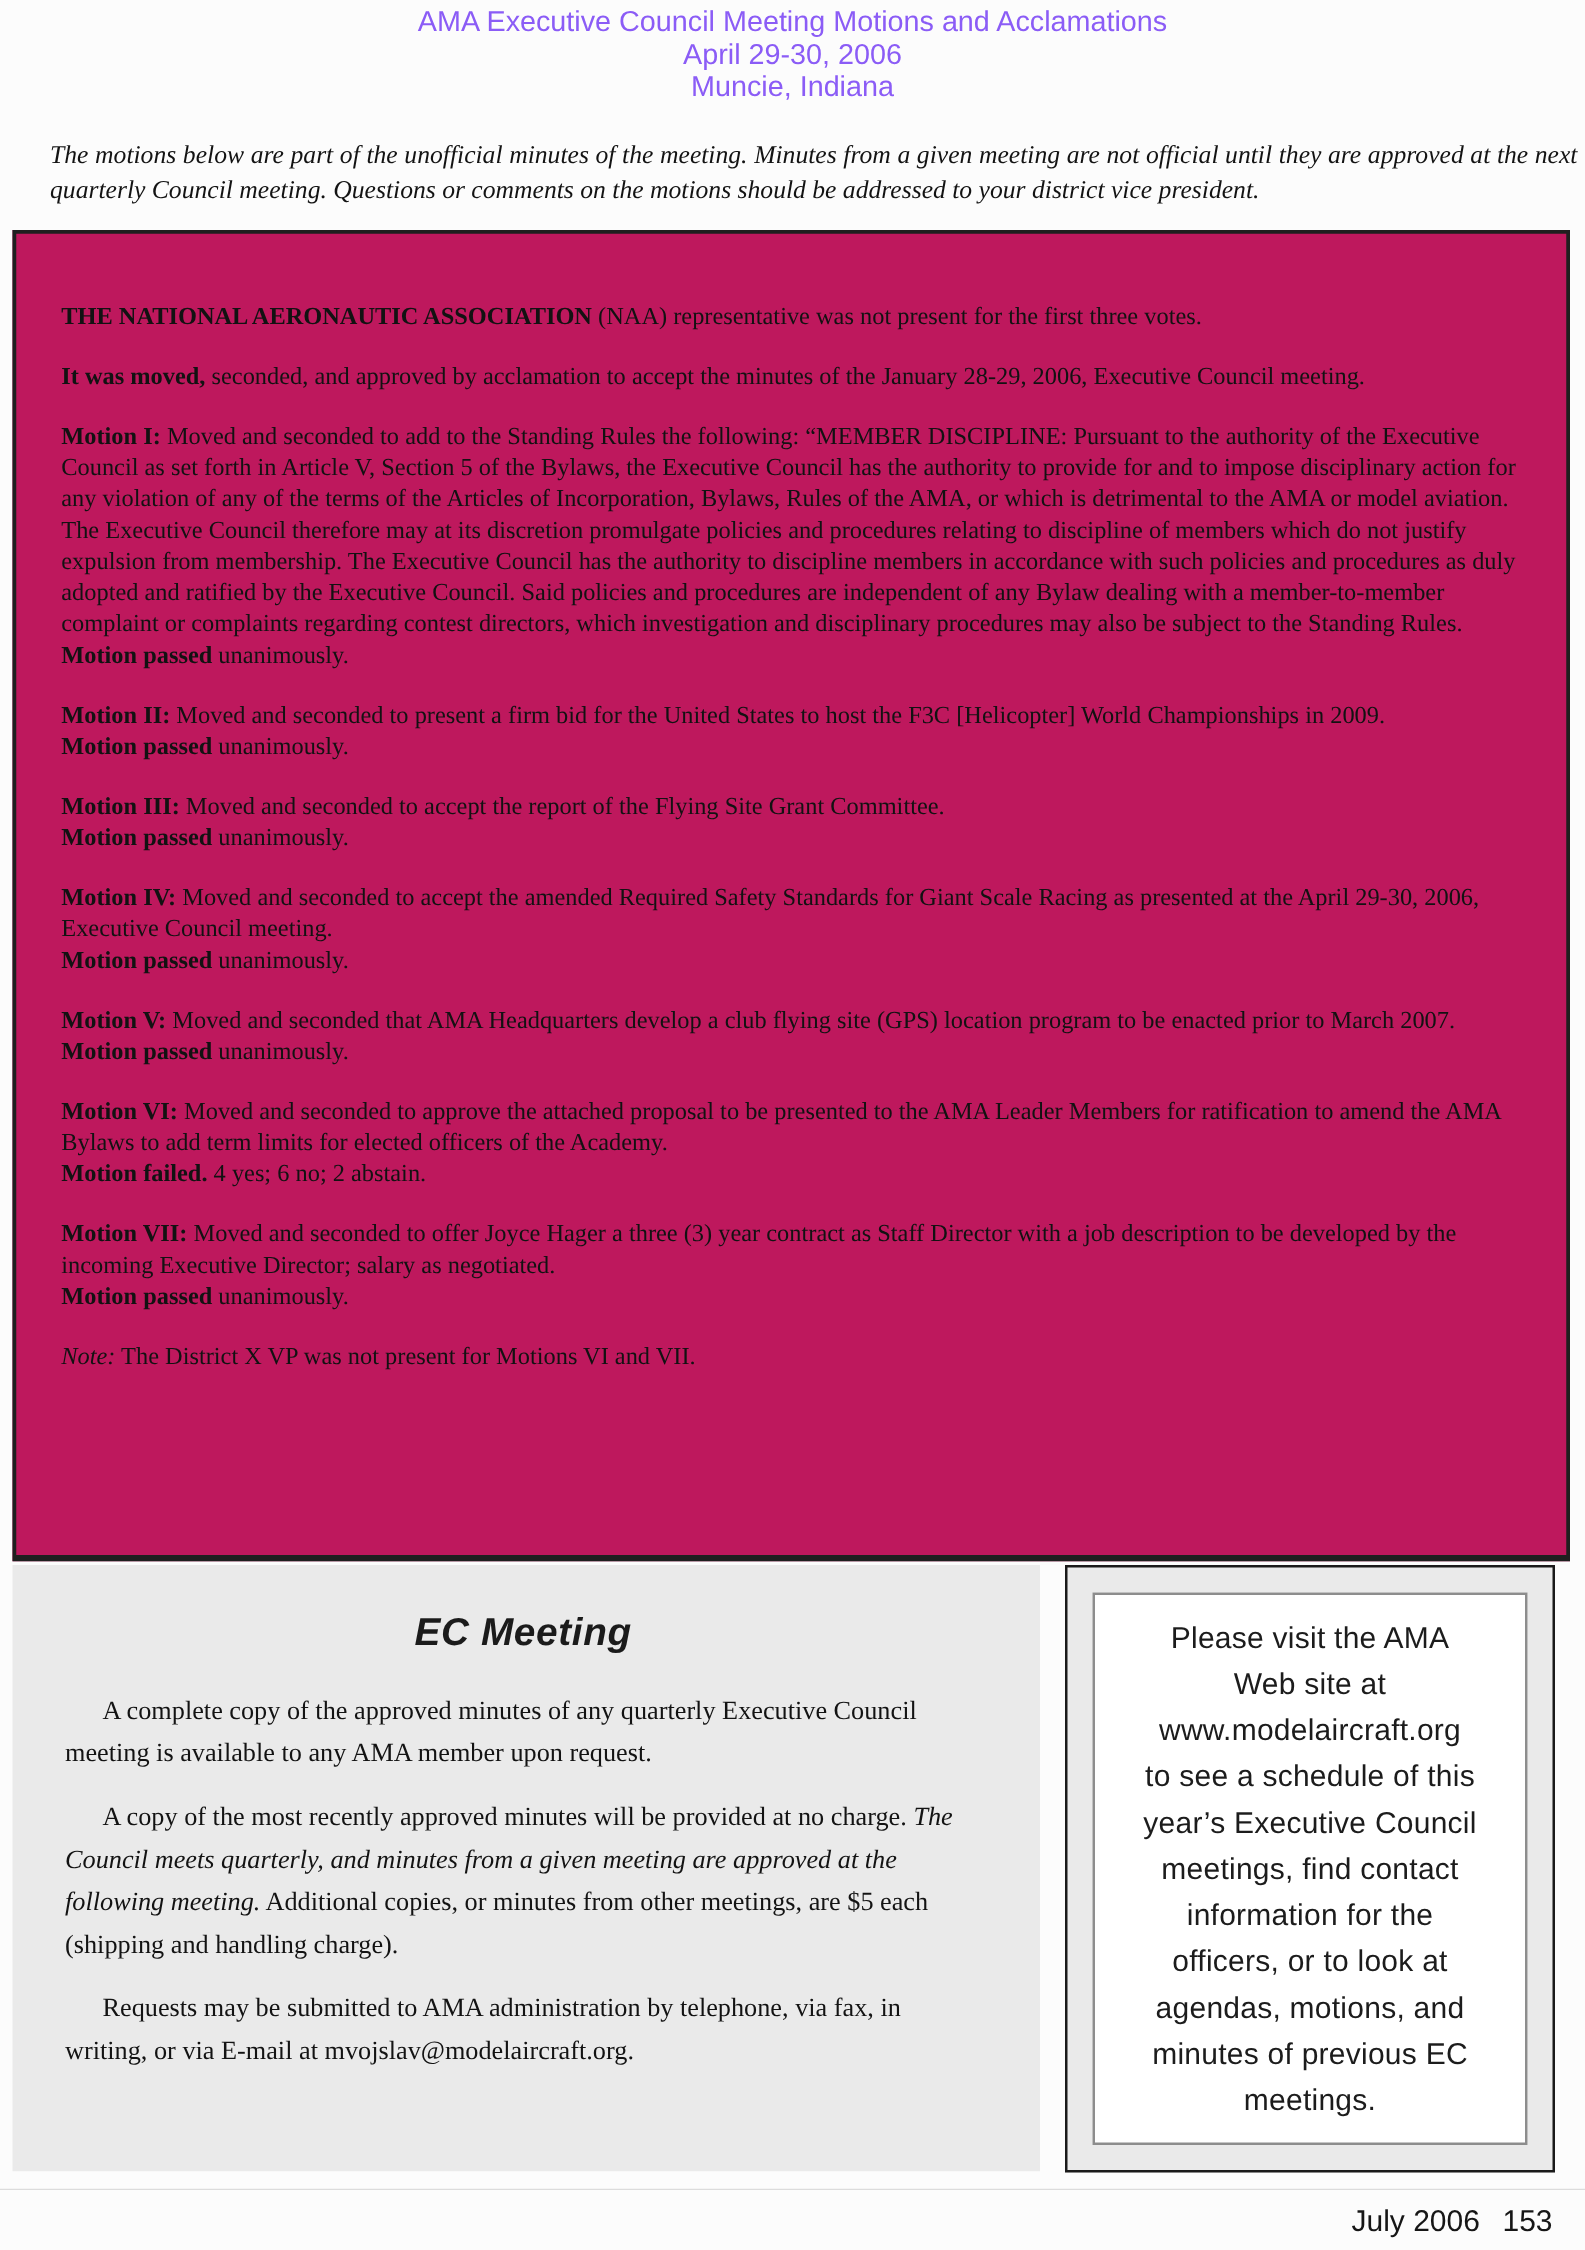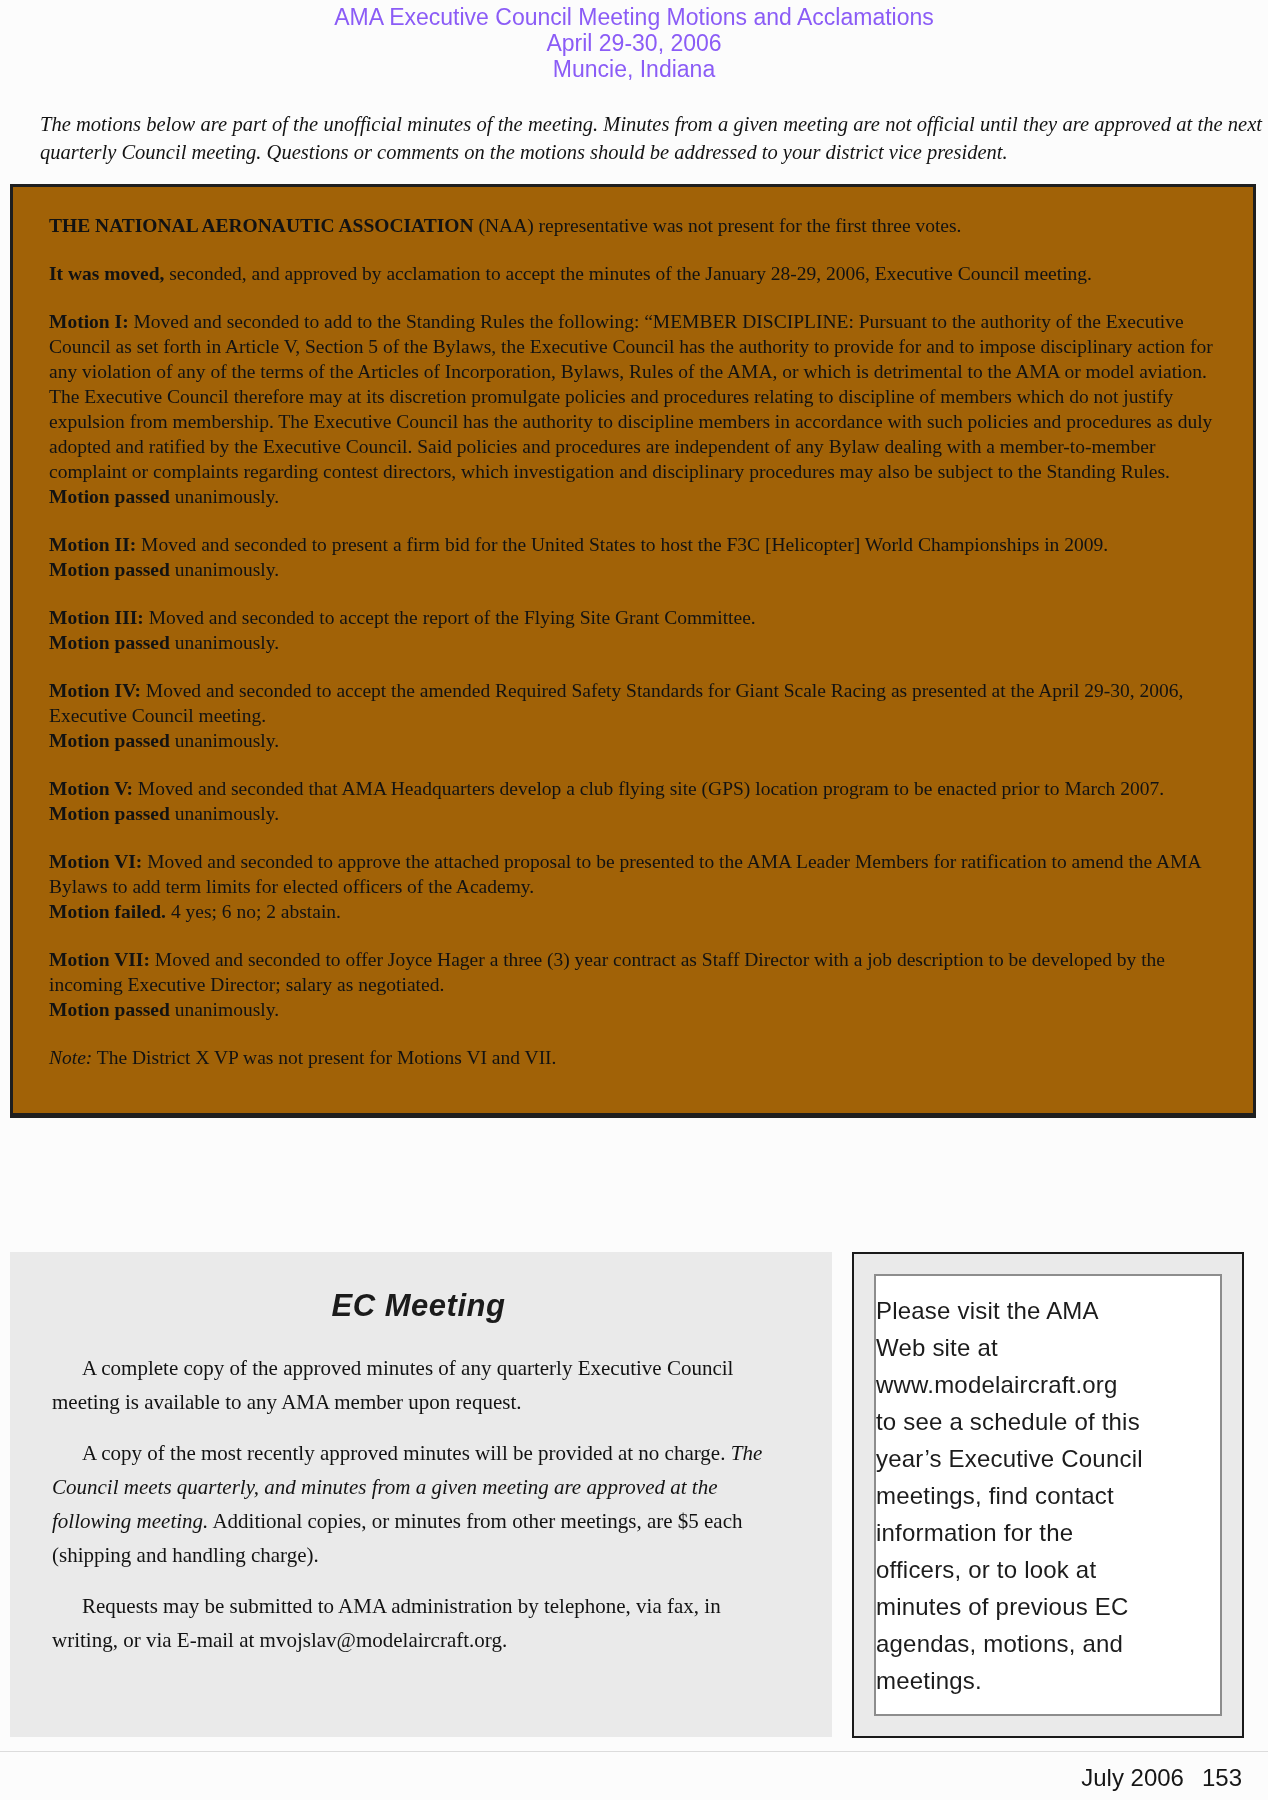--- a/index.html
+++ b/index.html
@@ -19,24 +19,24 @@
     font-size:23px; line-height:26px; color:#8b5cf6;
   }
 
   .intro {
     position:absolute; top:94px; left:24px; width:1222px; margin:16px;
     font-style:italic; font-size:20.5px; line-height:28px;
     text-align:justify; color:#131313;
   }
 
   .motions-box {
-    position:absolute; top:184px; left:10px; width:1246px; height:934px;
-    box-sizing:border-box; background:#a16207;
+    position:absolute; top:184px; left:10px; width:1246px; height:1065px;
+    box-sizing:border-box; background:#be185d;
     border:3px solid #1f1f1f; border-bottom-width:5px;
-    padding:26px 40px 18px 36px; overflow:hidden;
+    padding:54px 40px 18px 36px; overflow:hidden;
   }
   .motions-box p { margin:0 0 23px 0; font-size:19.5px; line-height:25px; color:#121212; }
 
   .bottom { position:absolute; top:1252px; left:0; width:1268px; height:486px;padding-left:17px; }
 
   .minutes-box {
     position:absolute; left:10px; top:0; width:822px; height:485px;
     background:#eaeaea; box-sizing:border-box;
     padding:34px 30px 0 25px;
   }
@@ -48,21 +48,21 @@
   .minutes-body p { margin:17px; font-size:21px; line-height:34px; text-indent:30px; color:#131313; }
 
   .web-box-outer {
     position:absolute; left:852px; top:0; width:392px; height:486px;
     box-sizing:border-box; background:#eaeaea;
     border:2px solid #1a1a1a; padding:20px;
   }
   .web-box-inner {
     width:100%; height:100%; box-sizing:border-box;
     background:#ffffff; border:2px solid #8d8d8d;
-    display:flex; flex-direction:column; justify-content:center; align-items:flex-start;
+    display:flex; flex-direction:column; justify-content:center; align-items:center;
     font-family:"Liberation Sans", sans-serif;
     font-size:24px; line-height:37px; letter-spacing:0.2px; color:#1c1c1c;
     text-align:center;
   }
 
   .hairline {
     position:absolute; top:1751px; left:0; width:100%; height:1px;
     background:#dcdcdc;
   }
 
@@ -112,22 +112,22 @@
   <div class="web-box-outer">
     <div class="web-box-inner" id="webBox">
         <div>Please visit the AMA</div>
         <div>Web site at</div>
         <div>www.modelaircraft.org</div>
         <div>to see a schedule of this</div>
         <div>year’s Executive Council</div>
         <div>meetings, find contact</div>
         <div>information for the</div>
         <div>officers, or to look at</div>
+        <div>agendas, motions, and</div>
         <div>minutes of previous EC</div>
-        <div>agendas, motions, and</div>
         <div>meetings.</div>
       </div>
   </div>
 </div>
 
 <div class="hairline"></div>
 
 <div class="footer">
   <span>July 2006</span><span class="pageno">153</span>
 </div>

